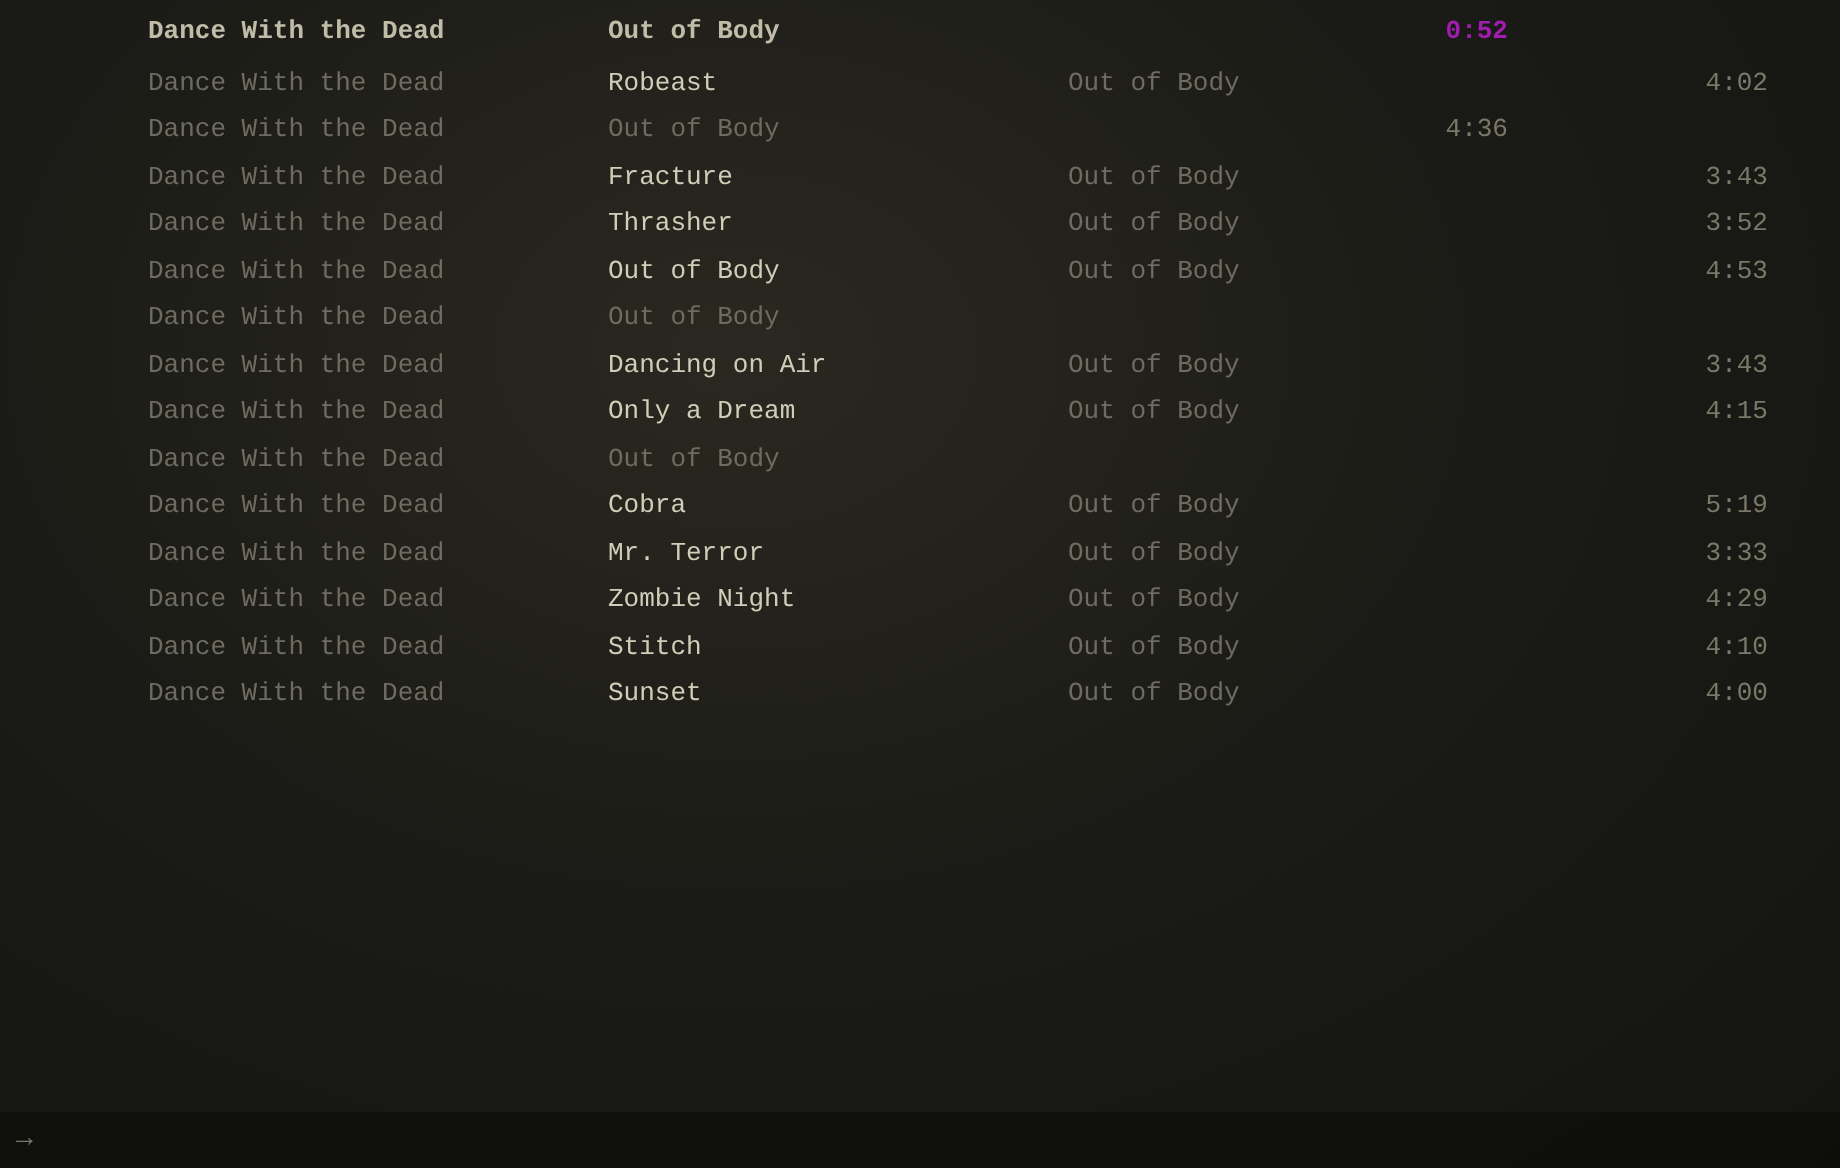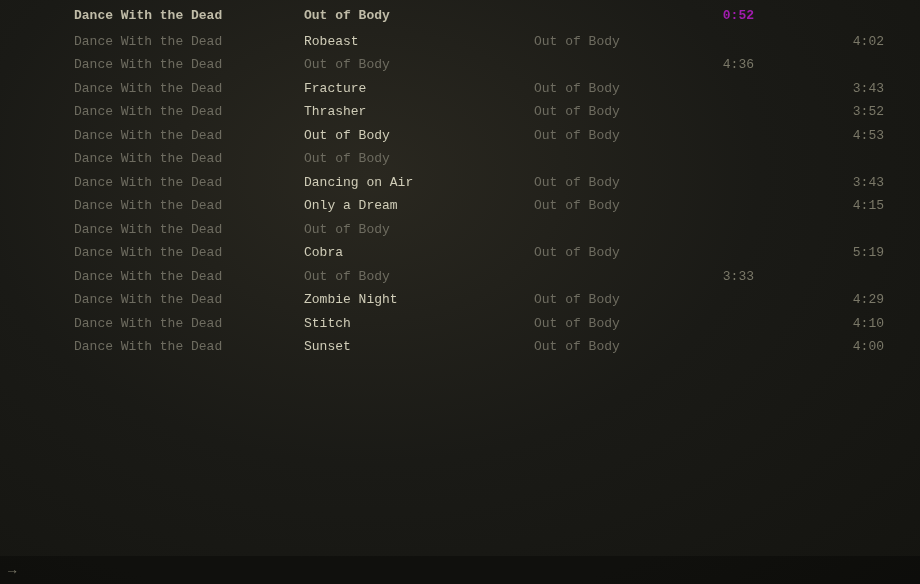--- a/index.html
+++ b/index.html
@@ -159,20 +159,21 @@
       <span class="col-album">Out of Body</span>
     </div>
     <div class="track-row">
       <span class="col-artist">Dance With the Dead</span>
       <span class="col-title">Cobra</span>
       <span class="col-album">Out of Body</span>
       <span class="col-duration">5:19</span>
     </div>
     <div class="track-row">
       <span class="col-artist">Dance With the Dead</span>
+      <span class="col-title">Mr. Terror</span>
       <span class="col-album">Out of Body</span>
       <span class="col-duration">3:33</span>
     </div>
     <div class="track-row">
       <span class="col-artist">Dance With the Dead</span>
       <span class="col-title">Zombie Night</span>
       <span class="col-album">Out of Body</span>
       <span class="col-duration">4:29</span>
     </div>
     <div class="track-row">

